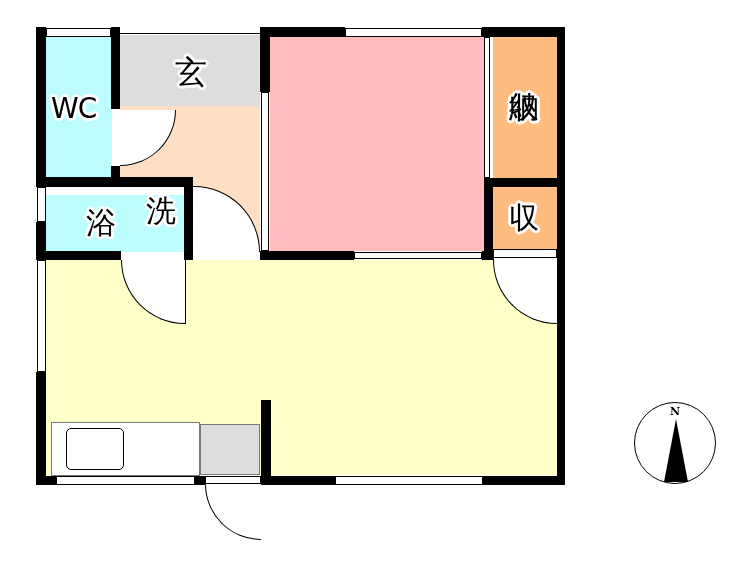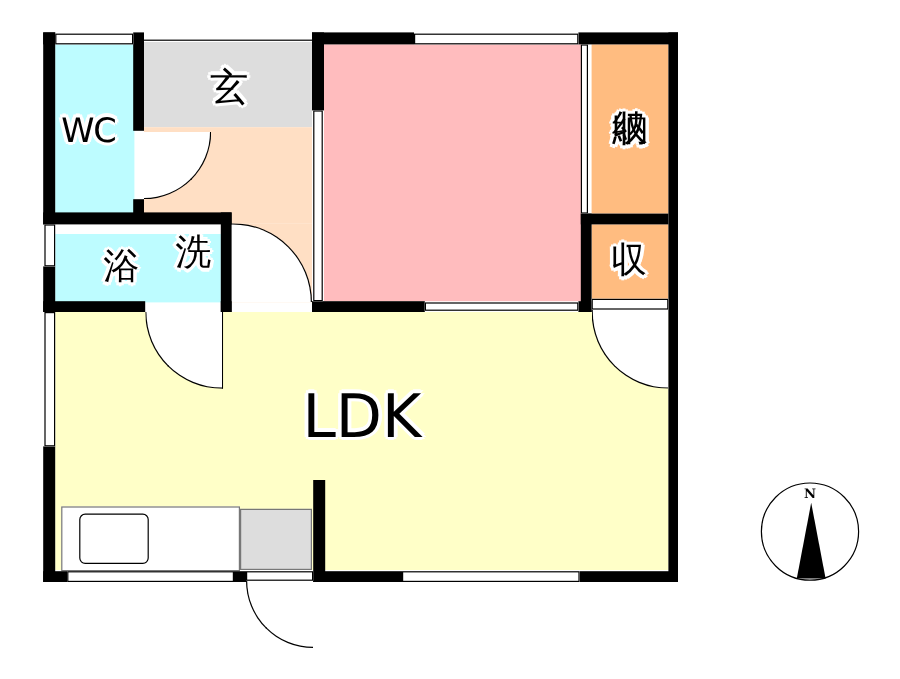--- a/index.html
+++ b/index.html
@@ -77,21 +77,20 @@
   <div class="win" style="left:493px;top:249px;width:64px;height:9px;"></div>
 
   <div class="label" style="left:51px;top:95px;font-size:28px;letter-spacing:-1px;">WC</div>
   <div class="label" style="left:175px;top:56px;font-size:32px;">玄</div>
   <div class="label" style="left:508px;top:68px;font-size:30px;width:34px;text-align:center;">
     <span style="display:block;writing-mode:vertical-rl;line-height:1.1;">収納</span>
   </div>
   <div class="label" style="left:509px;top:203px;font-size:30px;">収</div>
   <div class="label" style="left:86px;top:208px;font-size:30px;">浴</div>
   <div class="label" style="left:146px;top:196px;font-size:30px;">洗</div>
-  <div class="label" style="left:252px;top:322px;font-size:50px;">LDK</div>
 
   <div class="abs" style="left:634px;top:402px;width:82px;height:82px;border:1px solid #000;border-radius:50%;">
     <div style="position:absolute;left:0;width:80px;top:2px;text-align:center;font-family:'DejaVu Serif',serif;font-weight:bold;font-size:11px;">N</div>
     <svg width="82" height="82" style="position:absolute;left:-1px;top:-1px;">
       <polygon points="42,17 30,80 54,80" fill="#000"></polygon>
     </svg>
   </div>
 </div>
 
 </body></html>

